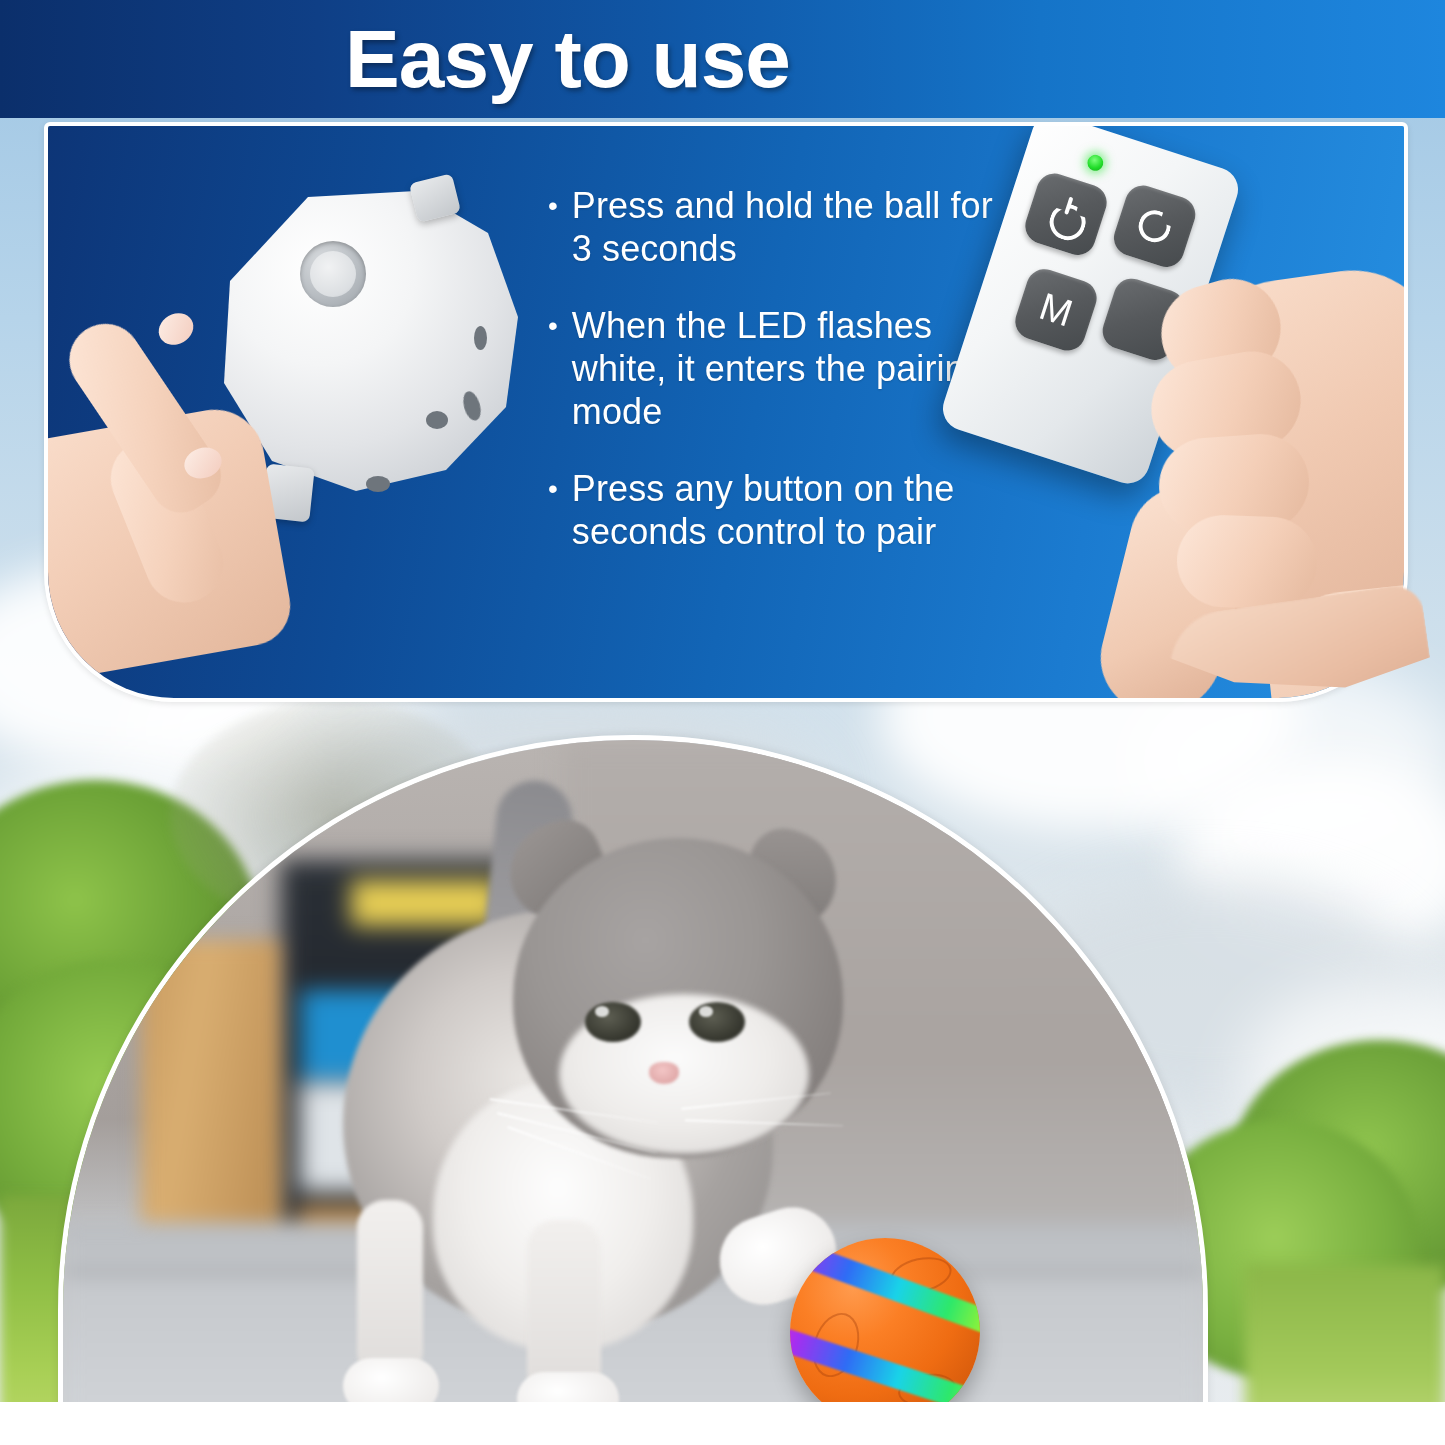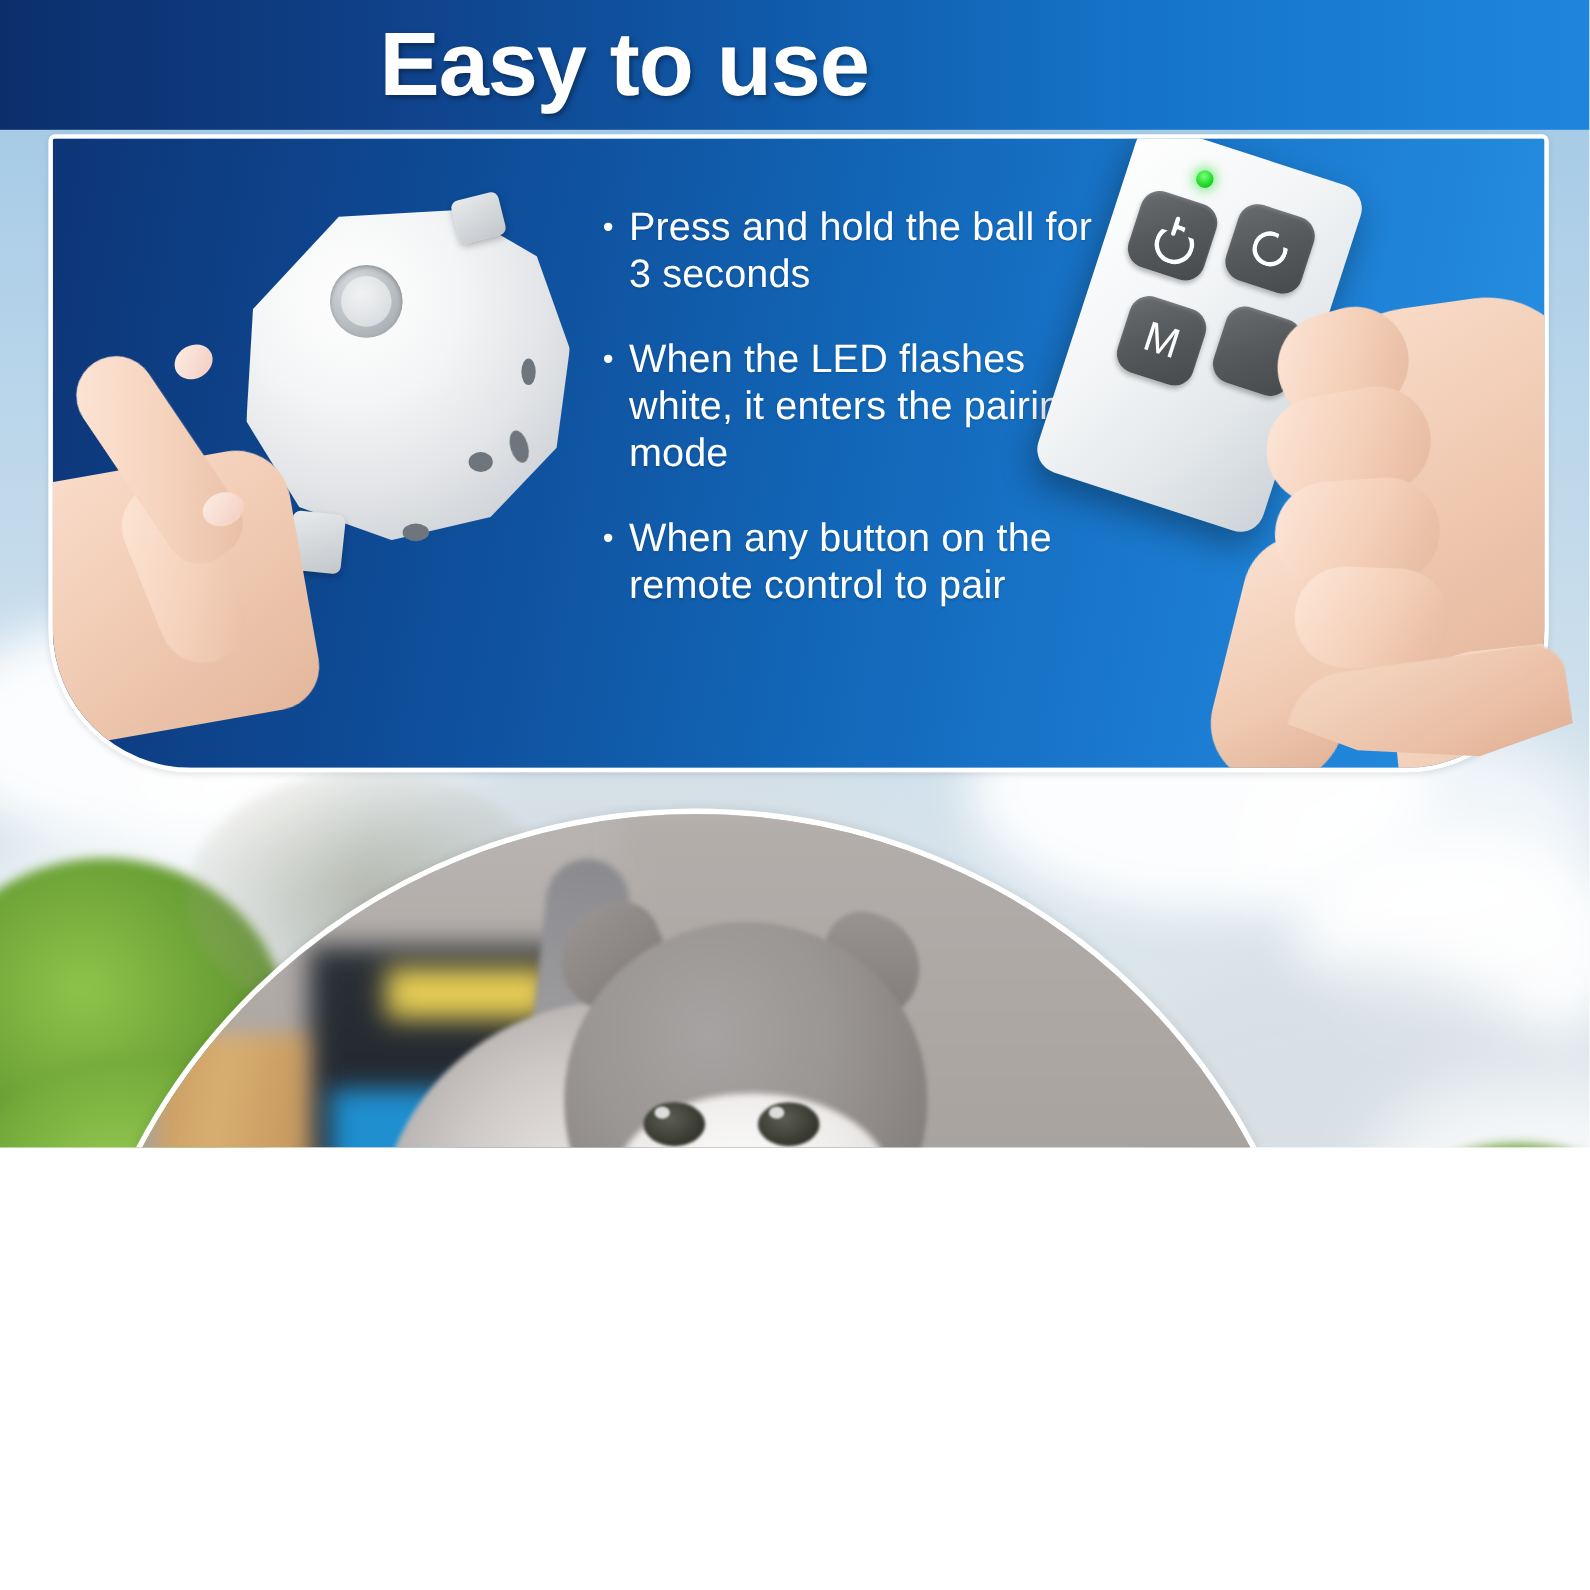--- a/index.html
+++ b/index.html
@@ -5,21 +5,21 @@
 <style>
   * { margin:0; padding:0; box-sizing:border-box; }
   html,body{ width:1445px; height:1445px; overflow:hidden; }
   body{
     font-family:"Liberation Sans", sans-serif;
     background:#fff;
     position:relative;
   }
 
   
-  .stage{ position:absolute; inset:0; width:1445px; height:1043px; overflow:hidden; }
+  .stage{ position:absolute; inset:0; width:1445px; height:1402px; overflow:hidden; }
 
   
   .outdoor{ position:absolute; left:0; top:0; width:1445px; height:1445px; overflow:hidden; }
   .sky{
     position:absolute; inset:0;
     background:
       linear-gradient(180deg,#9fc6e4 0%, #b6d4ea 22%, #cfe0ec 45%, #dfe7ec 65%, #e8ecef 100%);
   }
   .cloudlayer{ position:absolute; inset:0; }
   .cl{ position:absolute; border-radius:50%; background:rgba(255,255,255,.92); filter:blur(22px); }
@@ -459,21 +459,21 @@
       <div class="bullet">
         <span class="dot">•</span>
         <span class="btext">Press and hold the ball for 3 seconds</span>
       </div>
       <div class="bullet">
         <span class="dot">•</span>
         <span class="btext">When the LED flashes white, it enters the pairing mode</span>
       </div>
       <div class="bullet">
         <span class="dot">•</span>
-        <span class="btext">When any button on the remote control to pair</span>
+        <span class="btext">Press any button on the seconds control to pair</span>
       </div>
     </div>
 
     <div class="remote-group">
       <div class="remote-body"></div>
       <div class="remote-face">
         <div class="led"></div>
         <div class="rbtn pw">
           <span class="pw-glyph"></span>
         </div>

